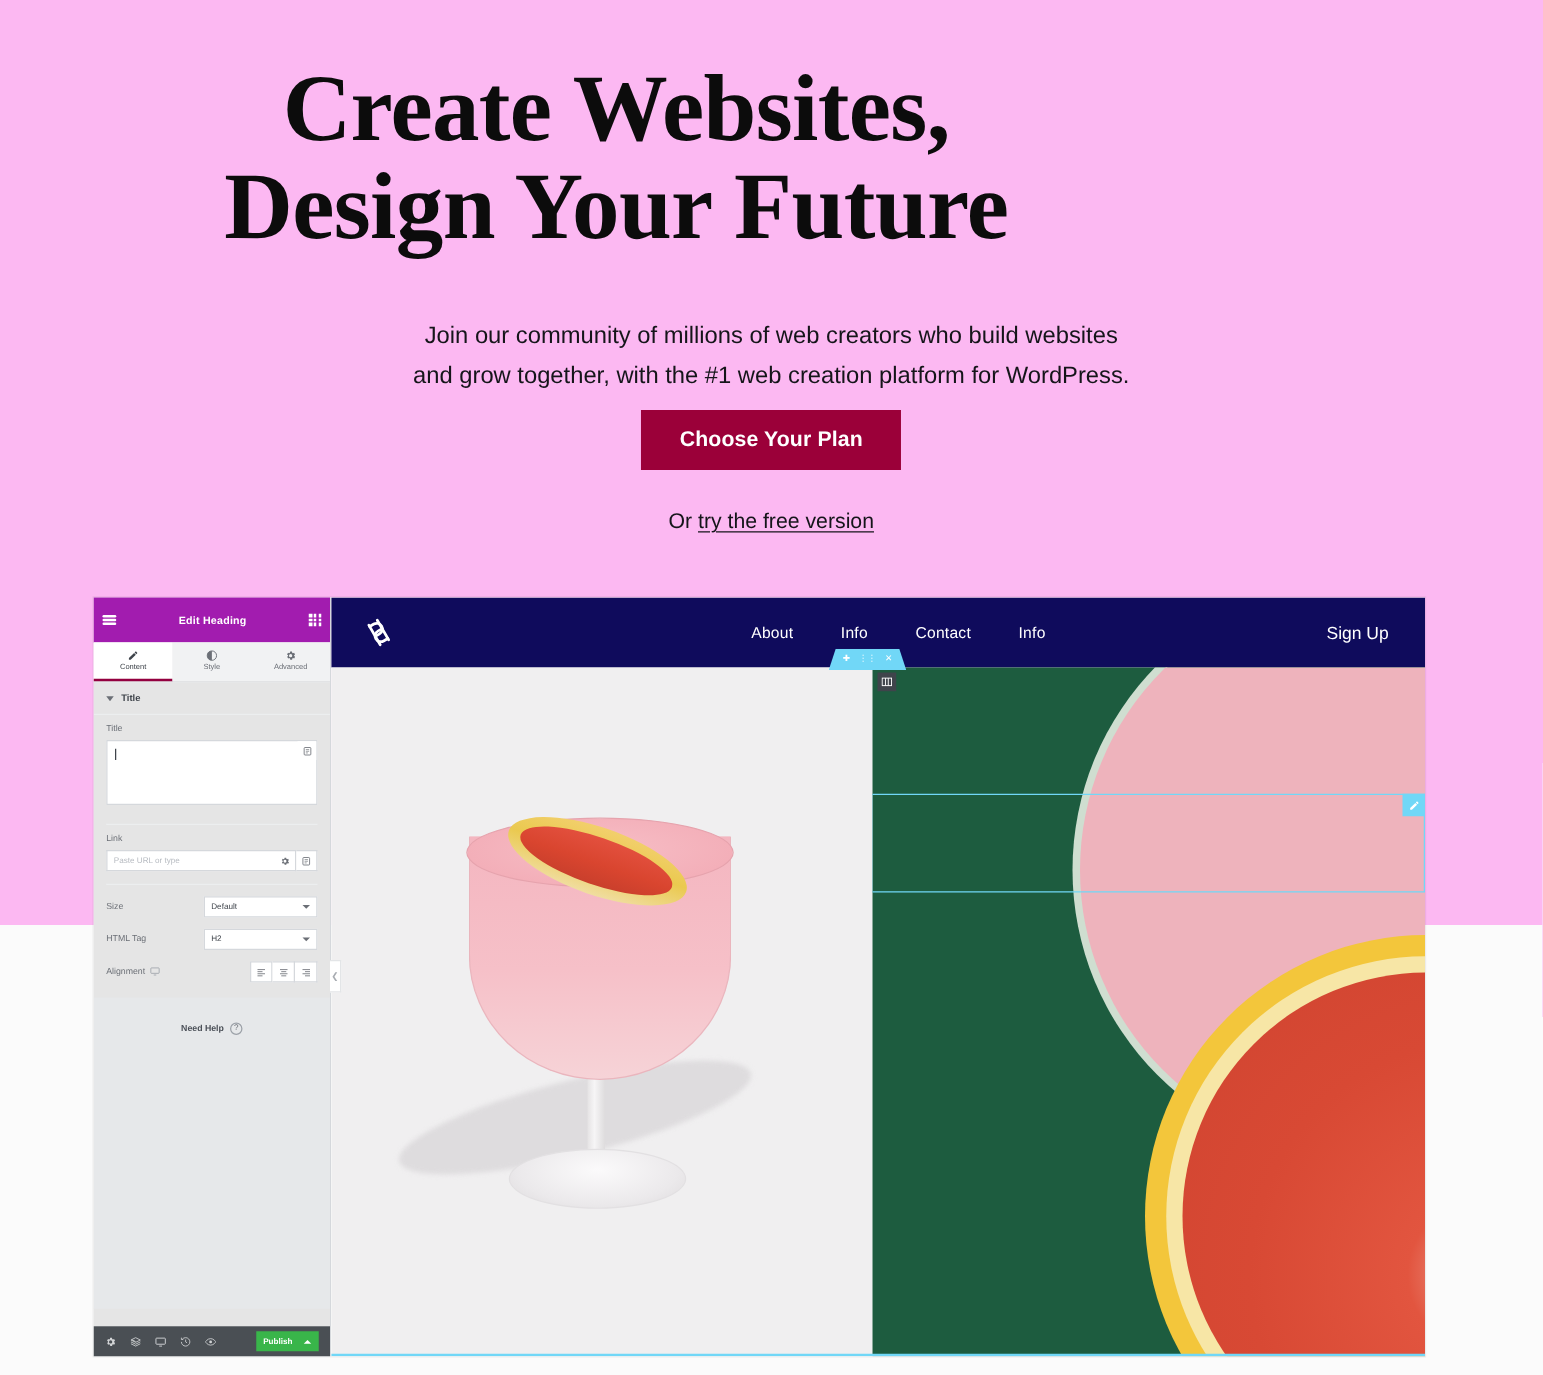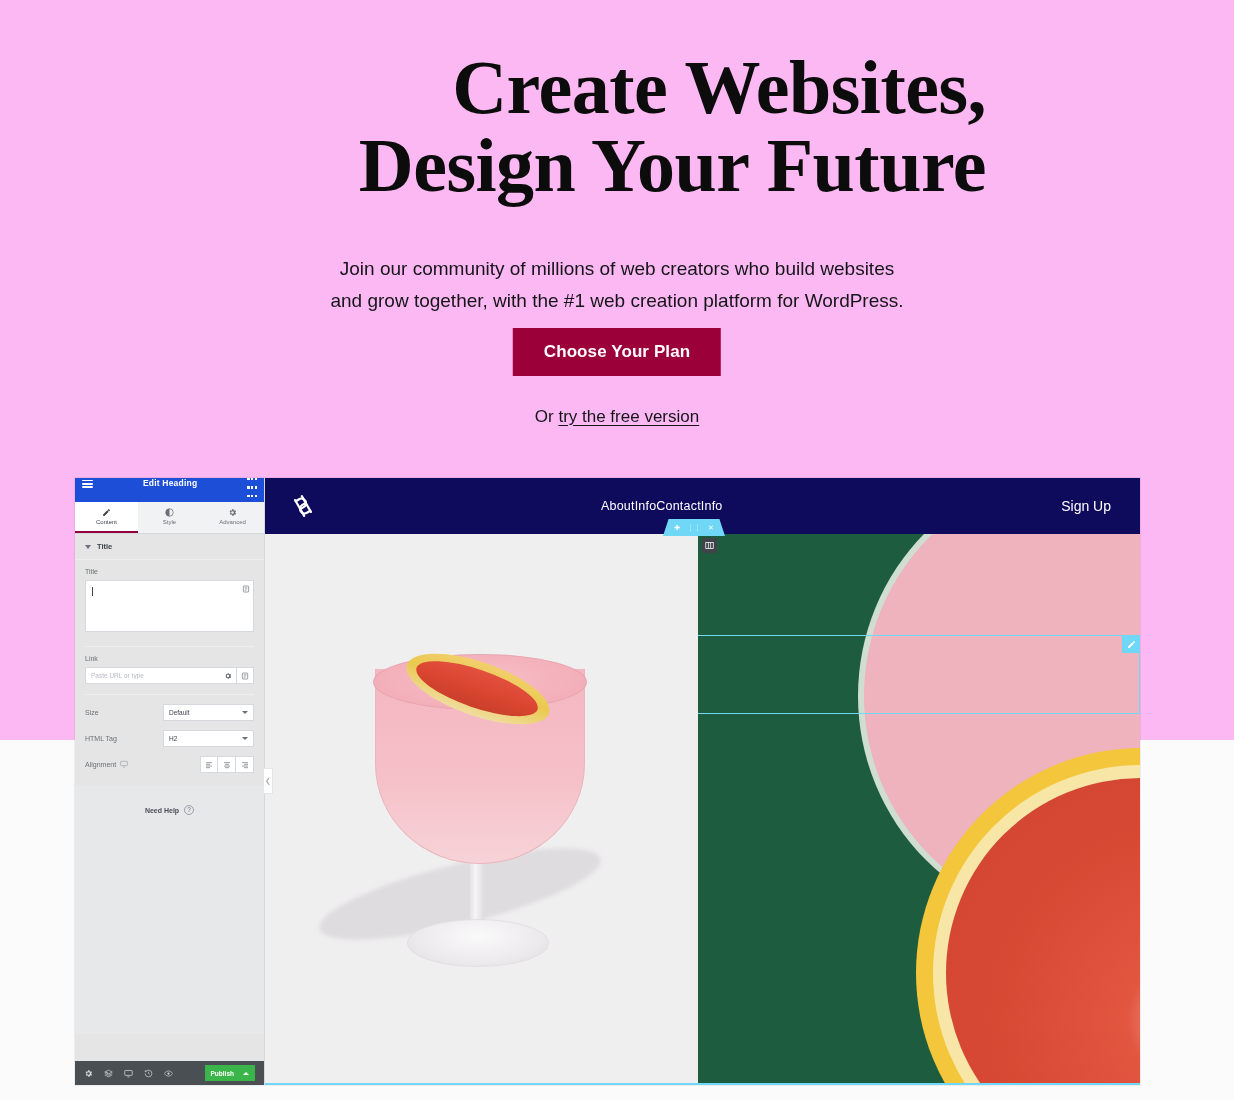--- a/index.html
+++ b/index.html
@@ -13,21 +13,21 @@
   }
 
   
   .hero {
     position: absolute; left: 0; top: 0;
     width: 1234px; height: 740px;
     background: #fcb8f2;
   }
   .hero-title {
     position: absolute; left: 0; top: 48px; width: 986px;
-    text-align: right;
+    text-align: center;
     font-family: "Liberation Serif", serif;
     font-weight: 700;
     font-size: 76px;
     line-height: 78px;
     letter-spacing: -0.5px;
     color: #0c0c0c;
     margin: 0;
     white-space: pre-line;
   }
   .hero-sub {
@@ -76,23 +76,23 @@
 
   
   .panel {
     width: 190px; height: 607px;
     background: #ffffff;
     position: relative;
     display: flex; flex-direction: column;
     border-right: 1px solid #d5d8dc;
   }
   .panel-header {
-    height: 24px;
-    background: #1d4ed8;
-    display: flex; justify-content: space-between;
+    height: 36px;
+    background: #a21caf;
+    display: flex; align-items: center; justify-content: space-between;
     padding: 0 7px;
     flex: 0 0 auto;
   }
   .panel-header .ph-title {
     color: #ffffff; font-size: 8.5px; font-weight: 700;
     letter-spacing: 0.2px;
   }
   .ic { display: inline-block; line-height: 0; }
   .menu-icon span, .grid-icon span { display:block; }
   .menu-icon span {
@@ -296,21 +296,21 @@
     background: #0f0b5c;
     display: flex; align-items: center;
   }
   .logo {
     margin-left: 25px;
     width: 26px; height: 26px;
     position: relative;
     color: #ffffff;
   }
   .nav-links {
-    display: flex; align-items: center; 
+    display: flex; align-items: center; gap: 38px;
     margin-left: 285px;
   }
   .nav-link {
     color: #ffffff; font-size: 12.5px; letter-spacing: 0.2px;
     cursor: pointer; text-decoration: none;
   }
   .nav-signup {
     margin-left: auto; margin-right: 29px;
     color: #ffffff; font-size: 14px; cursor: pointer;
   }

